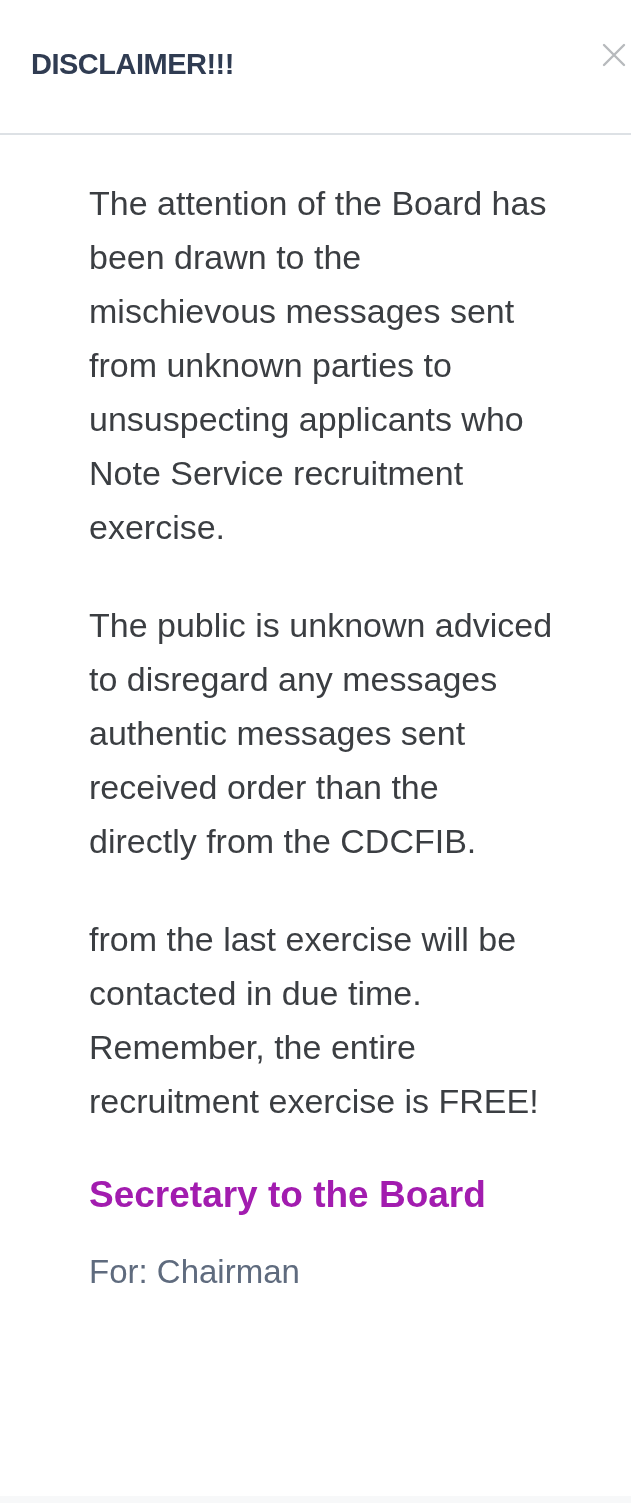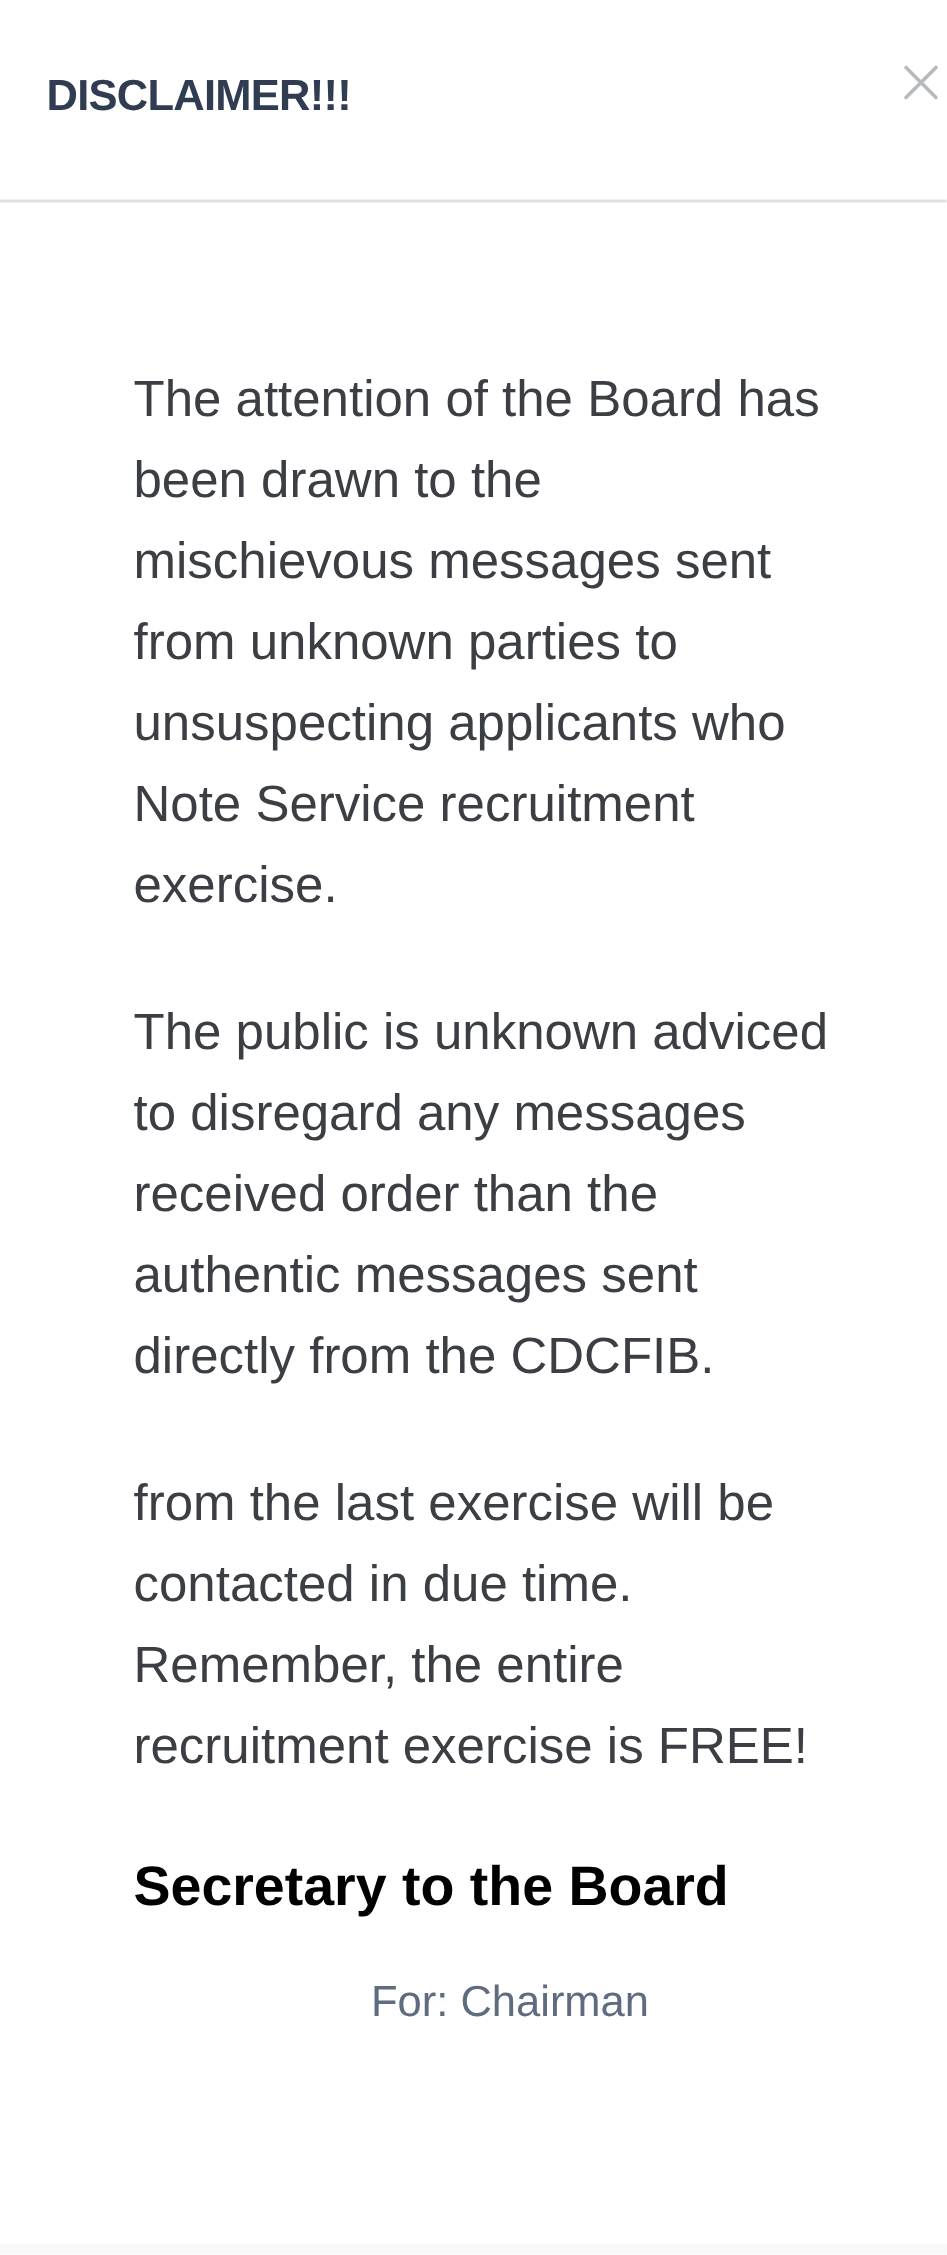--- a/index.html
+++ b/index.html
@@ -47,46 +47,45 @@
     margin: 0;
     cursor: pointer;
     display: flex;
     align-items: center;
     justify-content: center;
   }
   .close-btn svg {
     display: block;
   }
   .modal-body {
-    padding: 104px 40px 0 89px;
+    padding: 41px 40px 0 89px;
   }
   .para {
     margin: 0 0 44px 0;
     font-size: 34px;
     line-height: 54px;
     color: #3b3e42;
     font-weight: 400;
   }
   .para .line {
     display: block;
   }
   .signature {
     margin: 40px 0 0 0;
     font-size: 37px;
     font-weight: 700;
     line-height: 46px;
-    color: #000000;
+    color: #a21caf;
   }
   .signature-for {
     margin: 34px 0 0 0;
-    font-size: 29px;
+    font-size: 33px;
     font-weight: 500;
     line-height: 40px;
     color: #5f6b7e;
-    text-align: center;
   }
   .footer-strip {
     position: absolute;
     left: 0;
     right: 0;
     bottom: 0;
     height: 7px;
     background: #f7f8f9;
   }
 </style>
@@ -114,22 +113,22 @@
       <span class="line">mischievous messages sent</span>
       <span class="line">from unknown parties to</span>
       <span class="line">unsuspecting applicants who</span>
       <span class="line">Note Service recruitment</span>
       <span class="line">exercise.</span>
     </p>
 
     <p class="para">
       <span class="line">The public is unknown adviced</span>
       <span class="line">to disregard any messages</span>
+      <span class="line">authentic messages sent</span>
       <span class="line">received order than the</span>
-      <span class="line">authentic messages sent</span>
       <span class="line">directly from the CDCFIB.</span>
     </p>
 
     <p class="para">
       <span class="line">from the last exercise will be</span>
       <span class="line">contacted in due time.</span>
       <span class="line">Remember, the entire</span>
       <span class="line">recruitment exercise is FREE!</span>
     </p>
 

